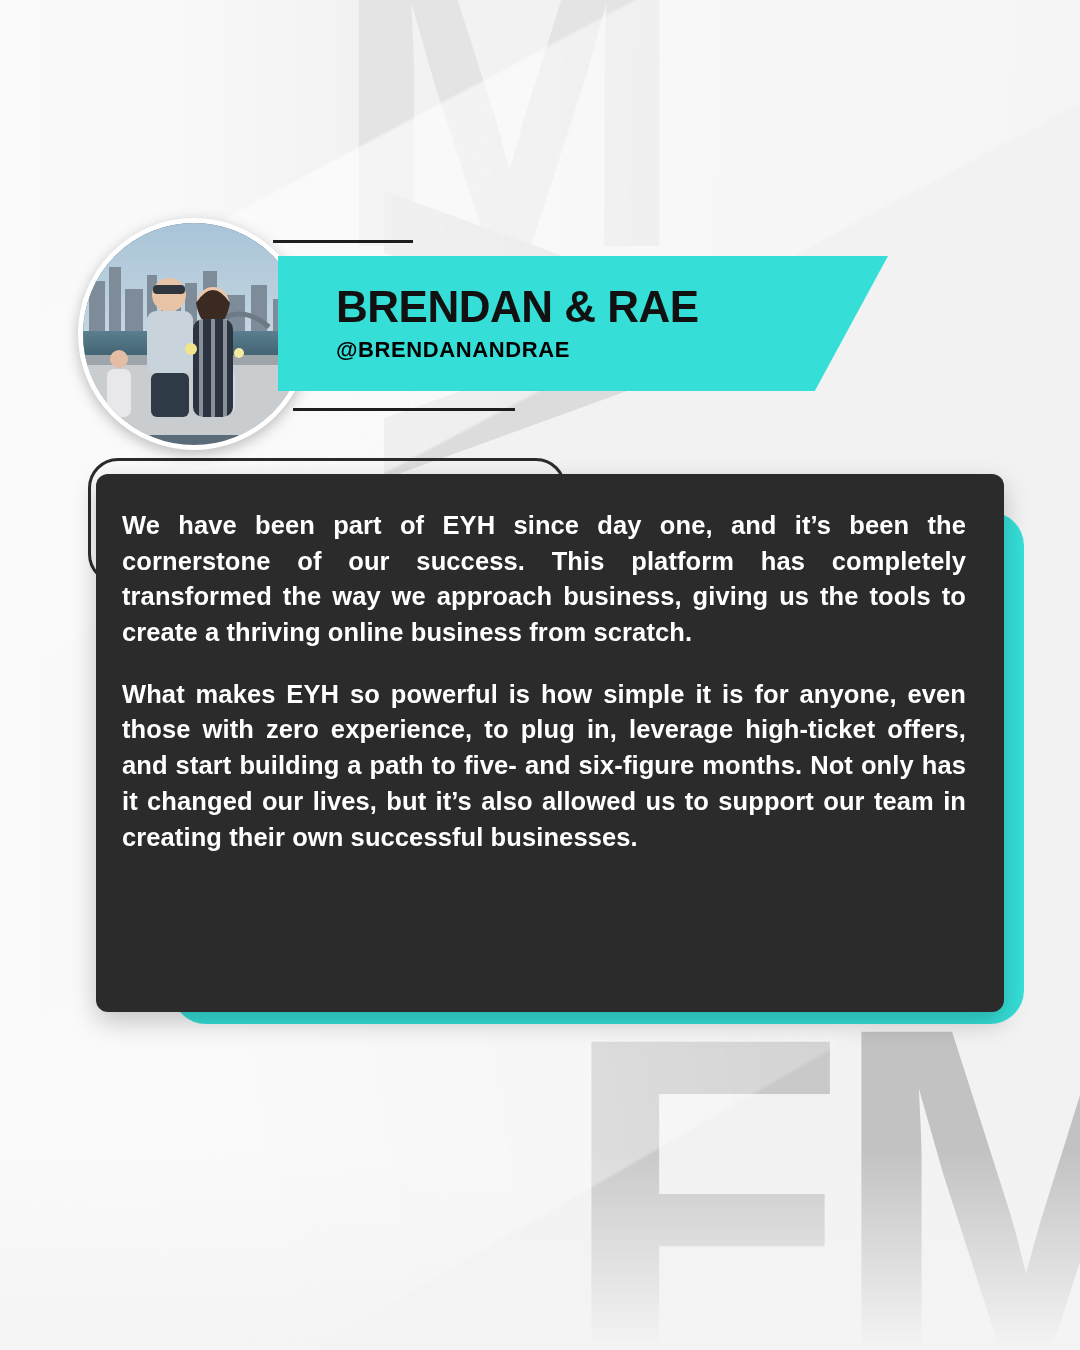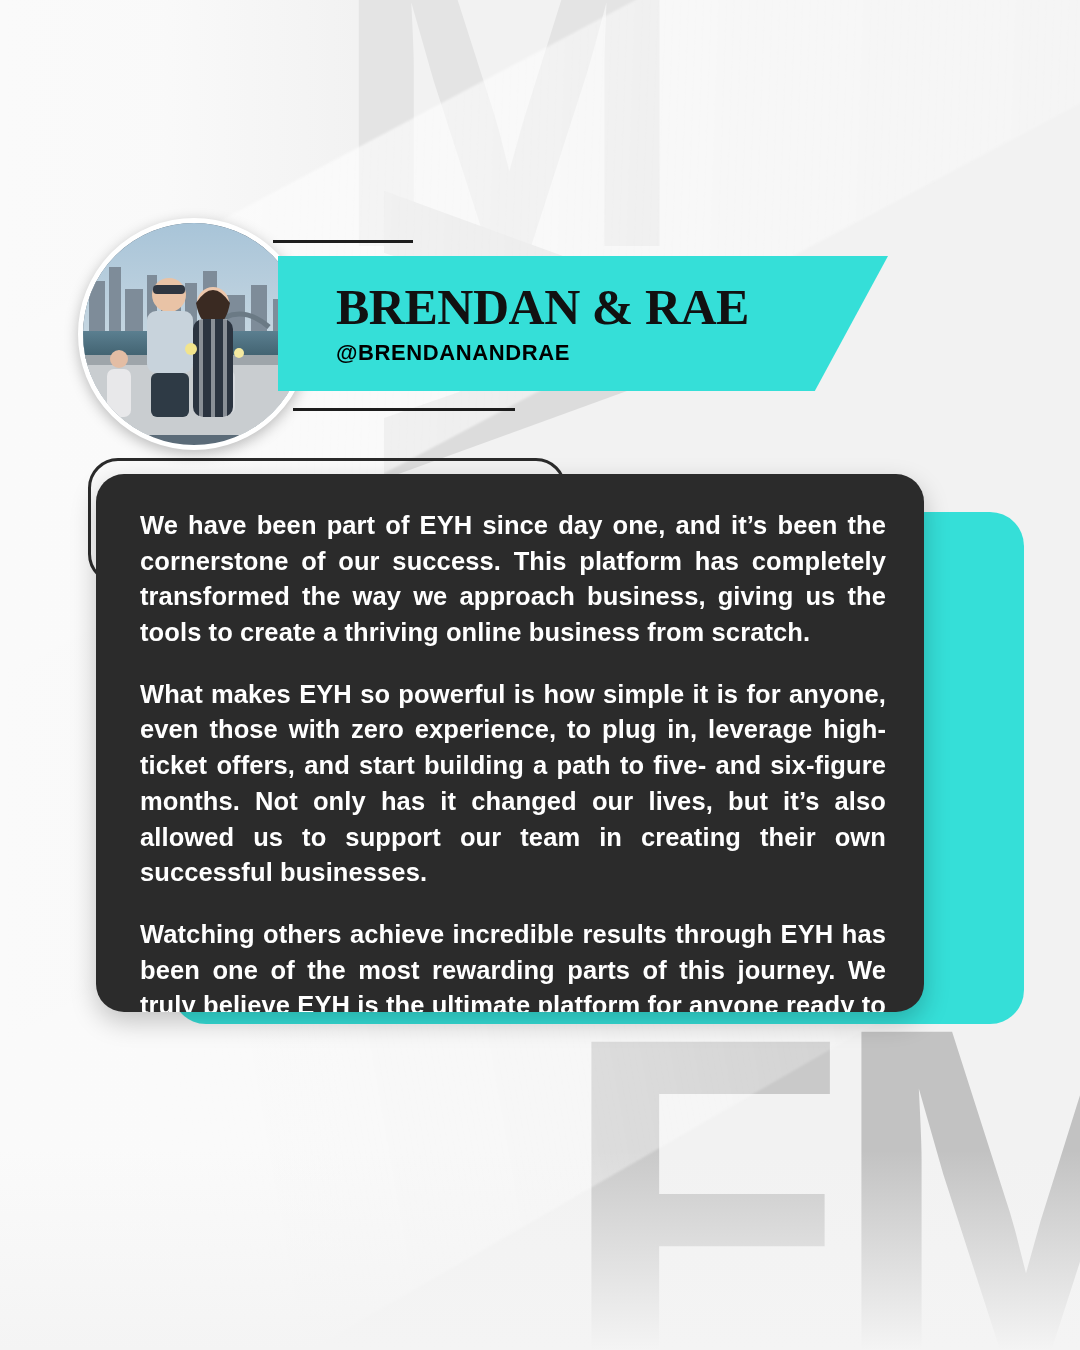--- a/index.html
+++ b/index.html
@@ -153,26 +153,26 @@
     top: 38px;
     width: 610px;
     height: 135px;
     display: flex;
     flex-direction: column;
     justify-content: center;
     padding-left: 58px;
     box-sizing: border-box;
   }
   .name-title {
-    font-size: 50px;
+    font-size: 44px;
     font-weight: bold;
     color: #111111;
     letter-spacing: -0.5px;
     line-height: 1;
-    font-family: Liberation Serif, serif;
+    font-family: Liberation Sans, sans-serif;
   }
   .name-handle {
     margin-top: 8px;
     font-size: 22px;
     font-weight: bold;
     color: #000000;
     letter-spacing: 0.6px;
   }
 
   
@@ -195,26 +195,26 @@
     height: 120px;
     border: 3px solid #2b2b2b;
     border-radius: 30px;
     background: transparent;
   }
   .card-dark {
     position: absolute;
     z-index: 6;
     left: 96px;
     top: 474px;
-    width: 828px;
+    width: 908px;
     height: 538px;
     background: #2b2b2b;
-    border-radius: 28px;
+    border-radius: 12px;
     box-shadow: 0 10px 26px rgba(0,0,0,0.22);
-    padding: 34px 38px 30px 44px;
+    padding: 34px 38px 30px 26px;
     box-sizing: border-box;
     overflow: hidden;
   }
   .quote-p {
     color: #ffffff;
     font-size: 25.5px;
     font-weight: bold;
     line-height: 1.40;
     text-align: justify;
     margin: 0 0 26px 0;
@@ -311,16 +311,15 @@
       <div class="name-handle">@BRENDANANDRAE</div>
     </div>
   </div>
 
   <div class="card-teal"></div>
   <div class="card-outline"></div>
 
   <div class="card-dark">
     <p class="quote-p">We have been part of EYH since day one, and it’s been the cornerstone of our success. This platform has completely transformed the way we approach business, giving us the tools to create a thriving online business from scratch.</p>
     <p class="quote-p">What makes EYH so powerful is how simple it is for anyone, even those with zero experience, to plug in, leverage high-ticket offers, and start building a path to five- and six-figure months. Not only has it changed our lives, but it’s also allowed us to support our team in creating their own successful businesses.</p>
-    <p class="quote-p">Watching others achieve incredible results through EYH has been one of the most rewarding parts of this journey. We truly believe EYH is the ultimate platform for anyone ready to take control of their future.</p>
   </div>
 
 </div>
 
 </body></html>

